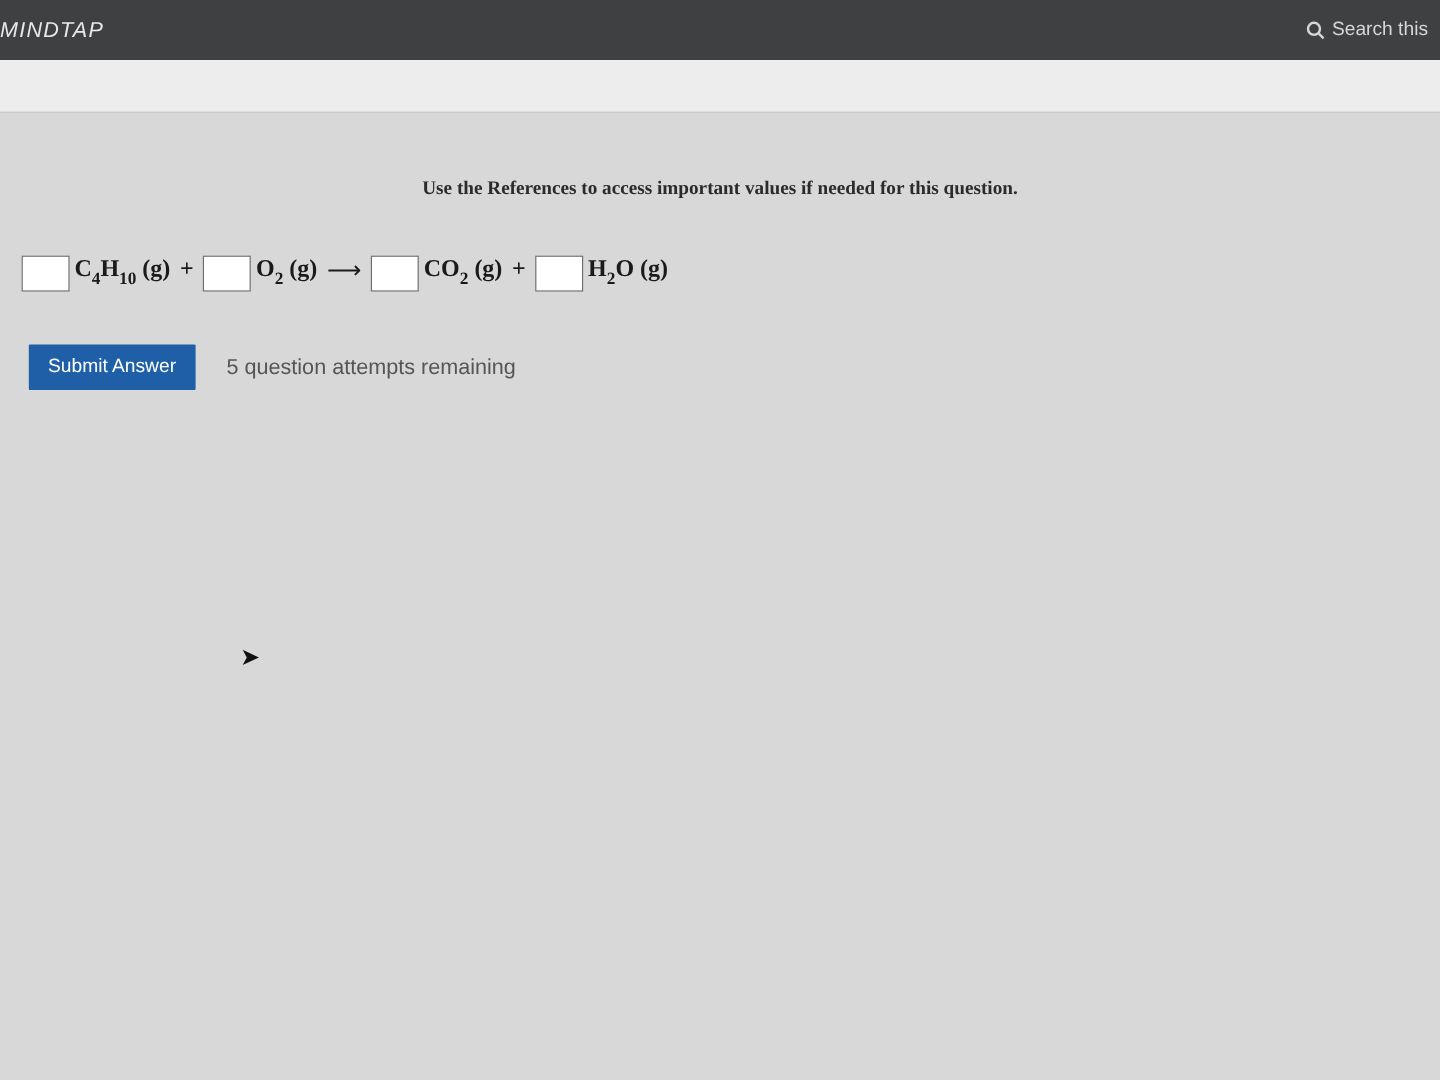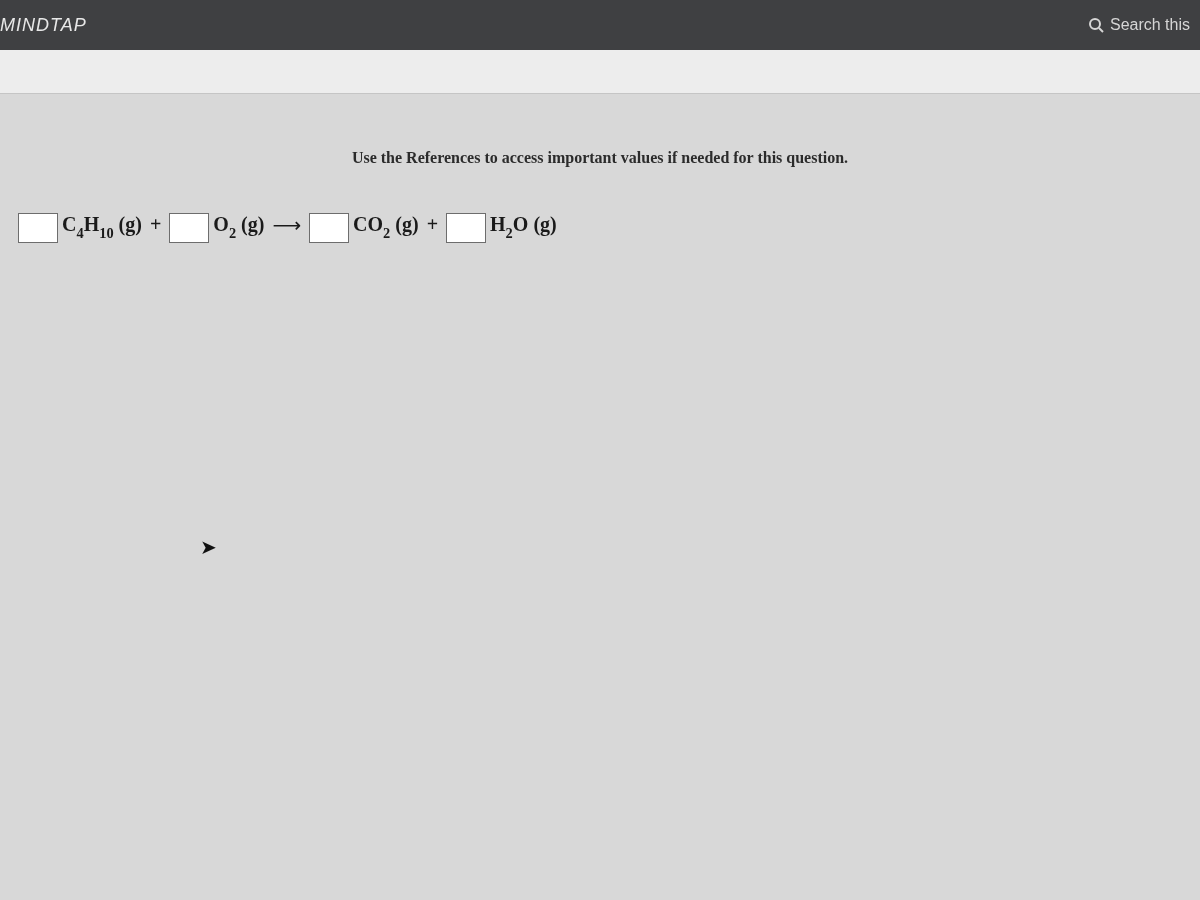--- a/index.html
+++ b/index.html
@@ -167,16 +167,20 @@
     </span>
     <span class="plus">+</span>
 
     <input class="coef-input" type="text" style="">
     <span>
       <span>H</span><span class="sub">2</span><span>O</span>
       <span class="state">(g)</span>
     </span>
   </div>
 
+  <div class="submit-row">
+    <button class="submit-btn">Submit Answer</button>
+    <span class="attempts">5 question attempts remaining</span>
+  </div>
 
 </div>
 
 <div class="cursor">➤</div>
 
 </body></html>

